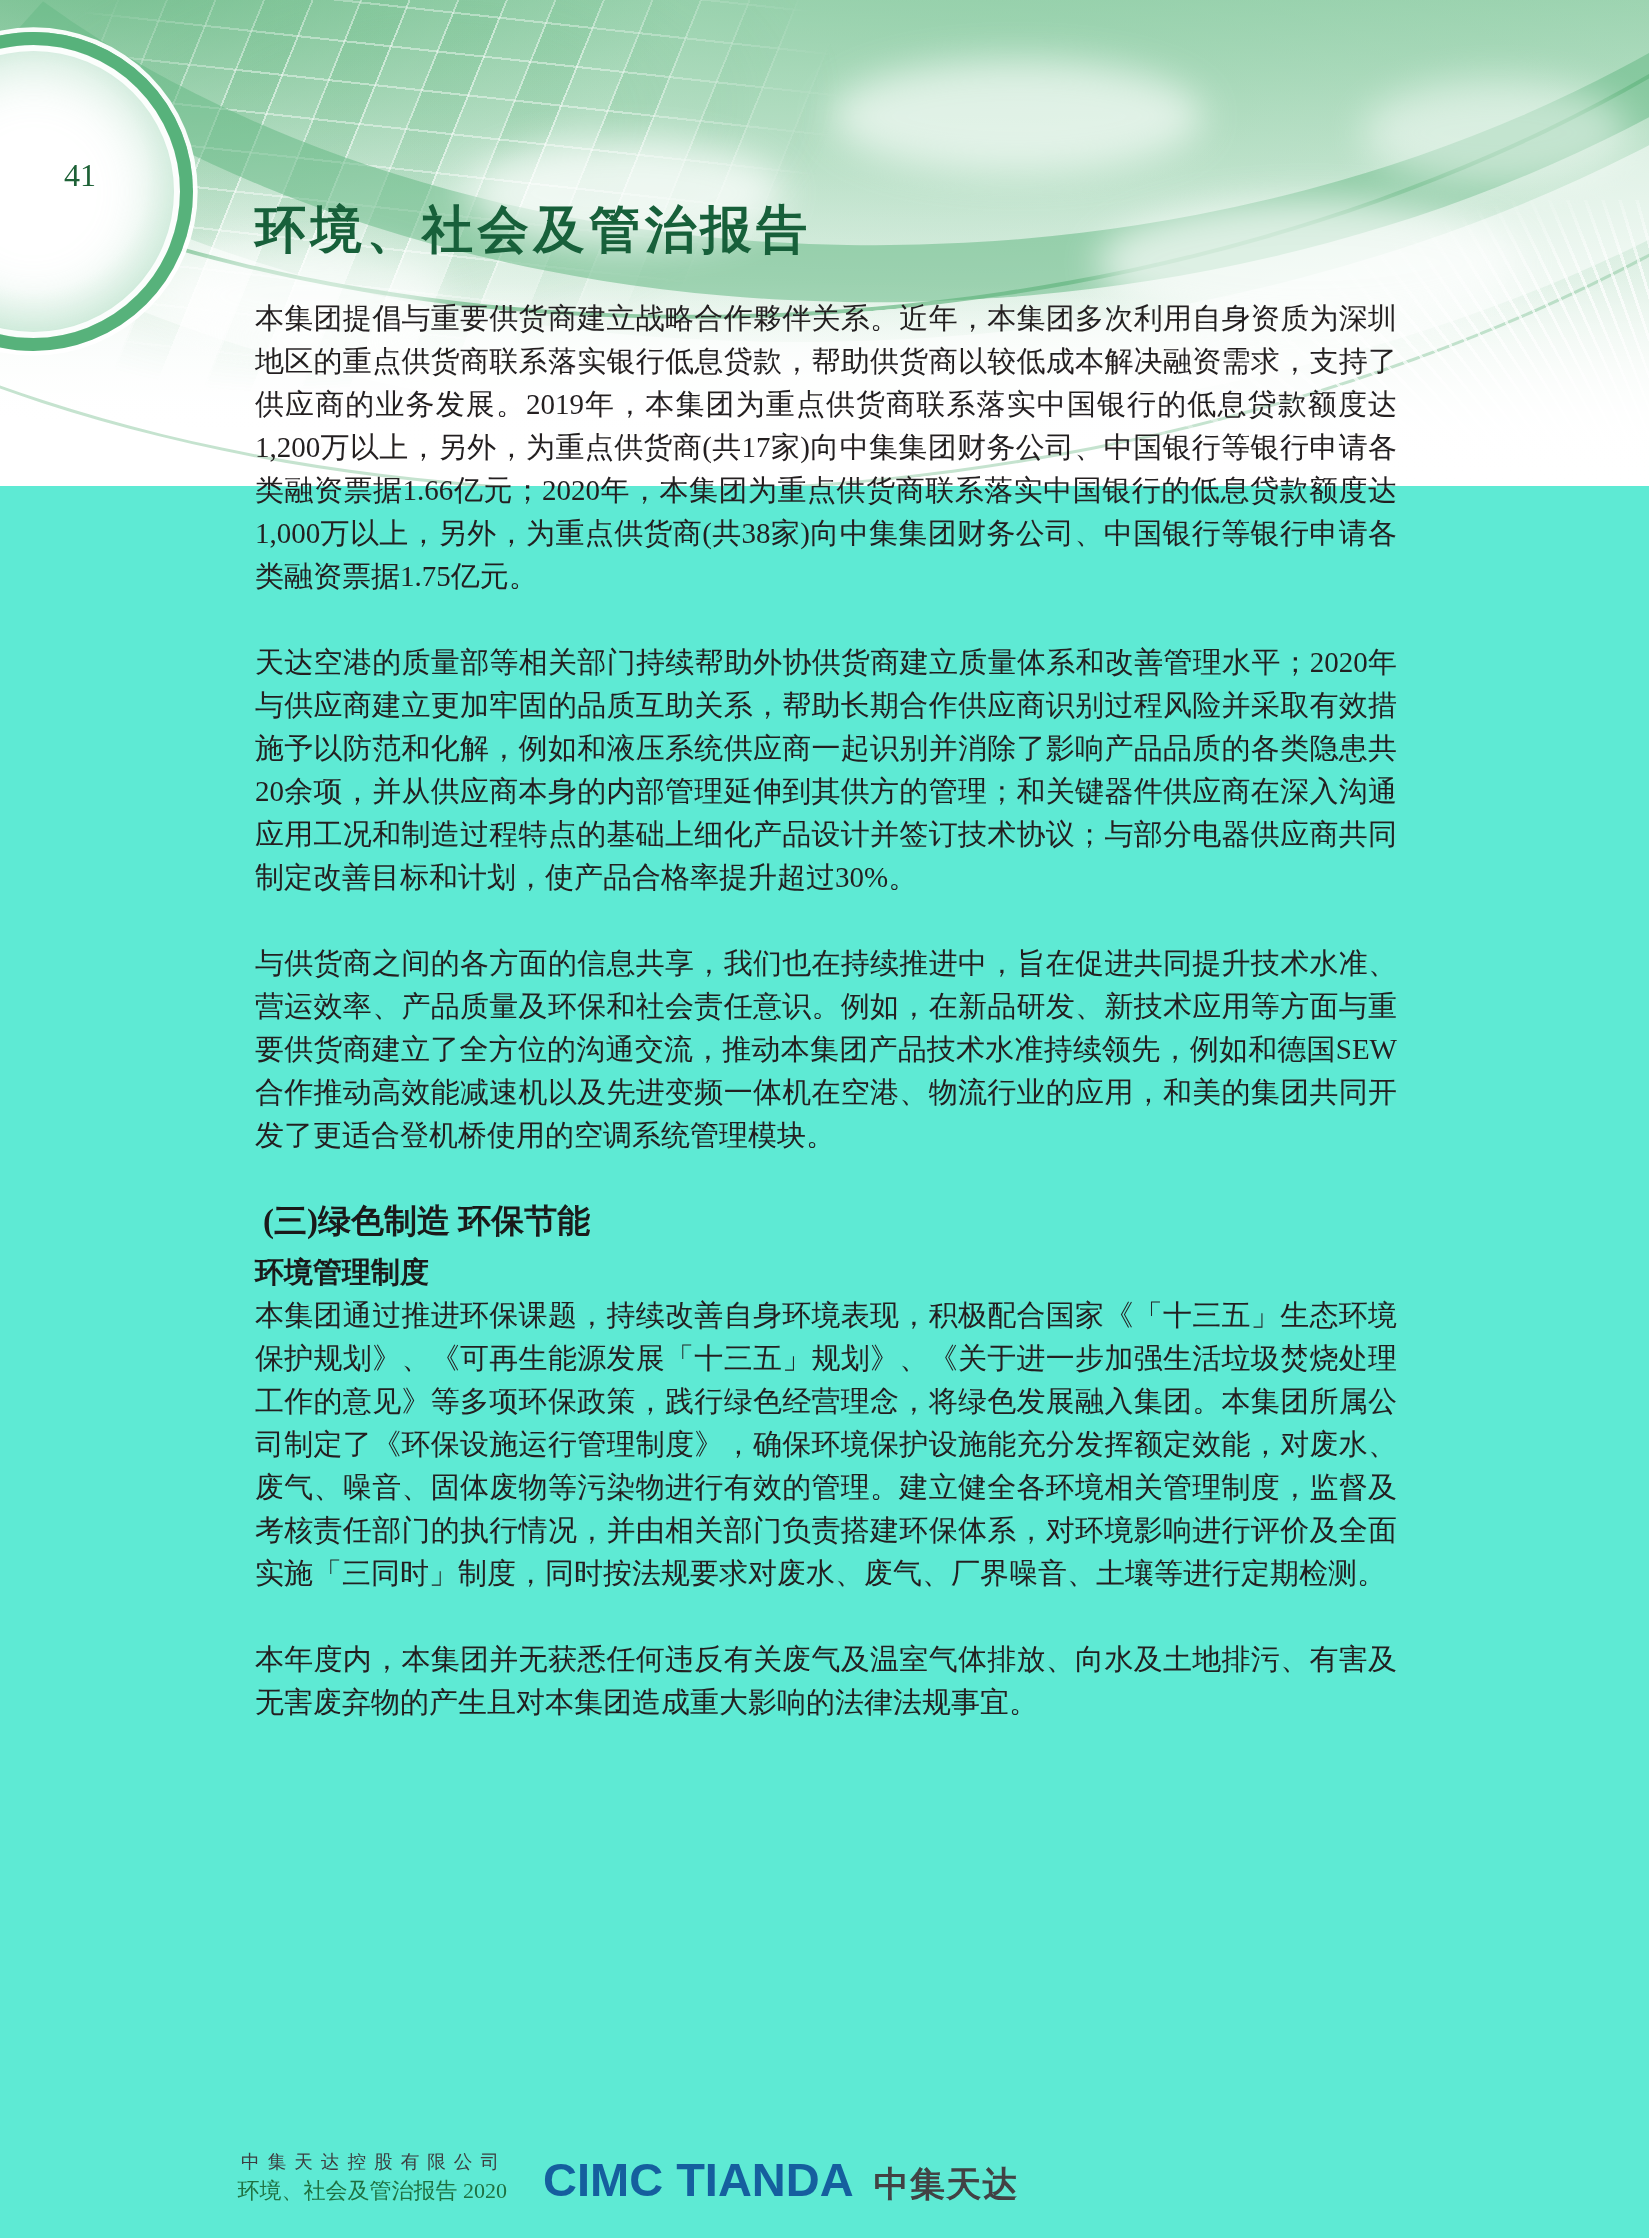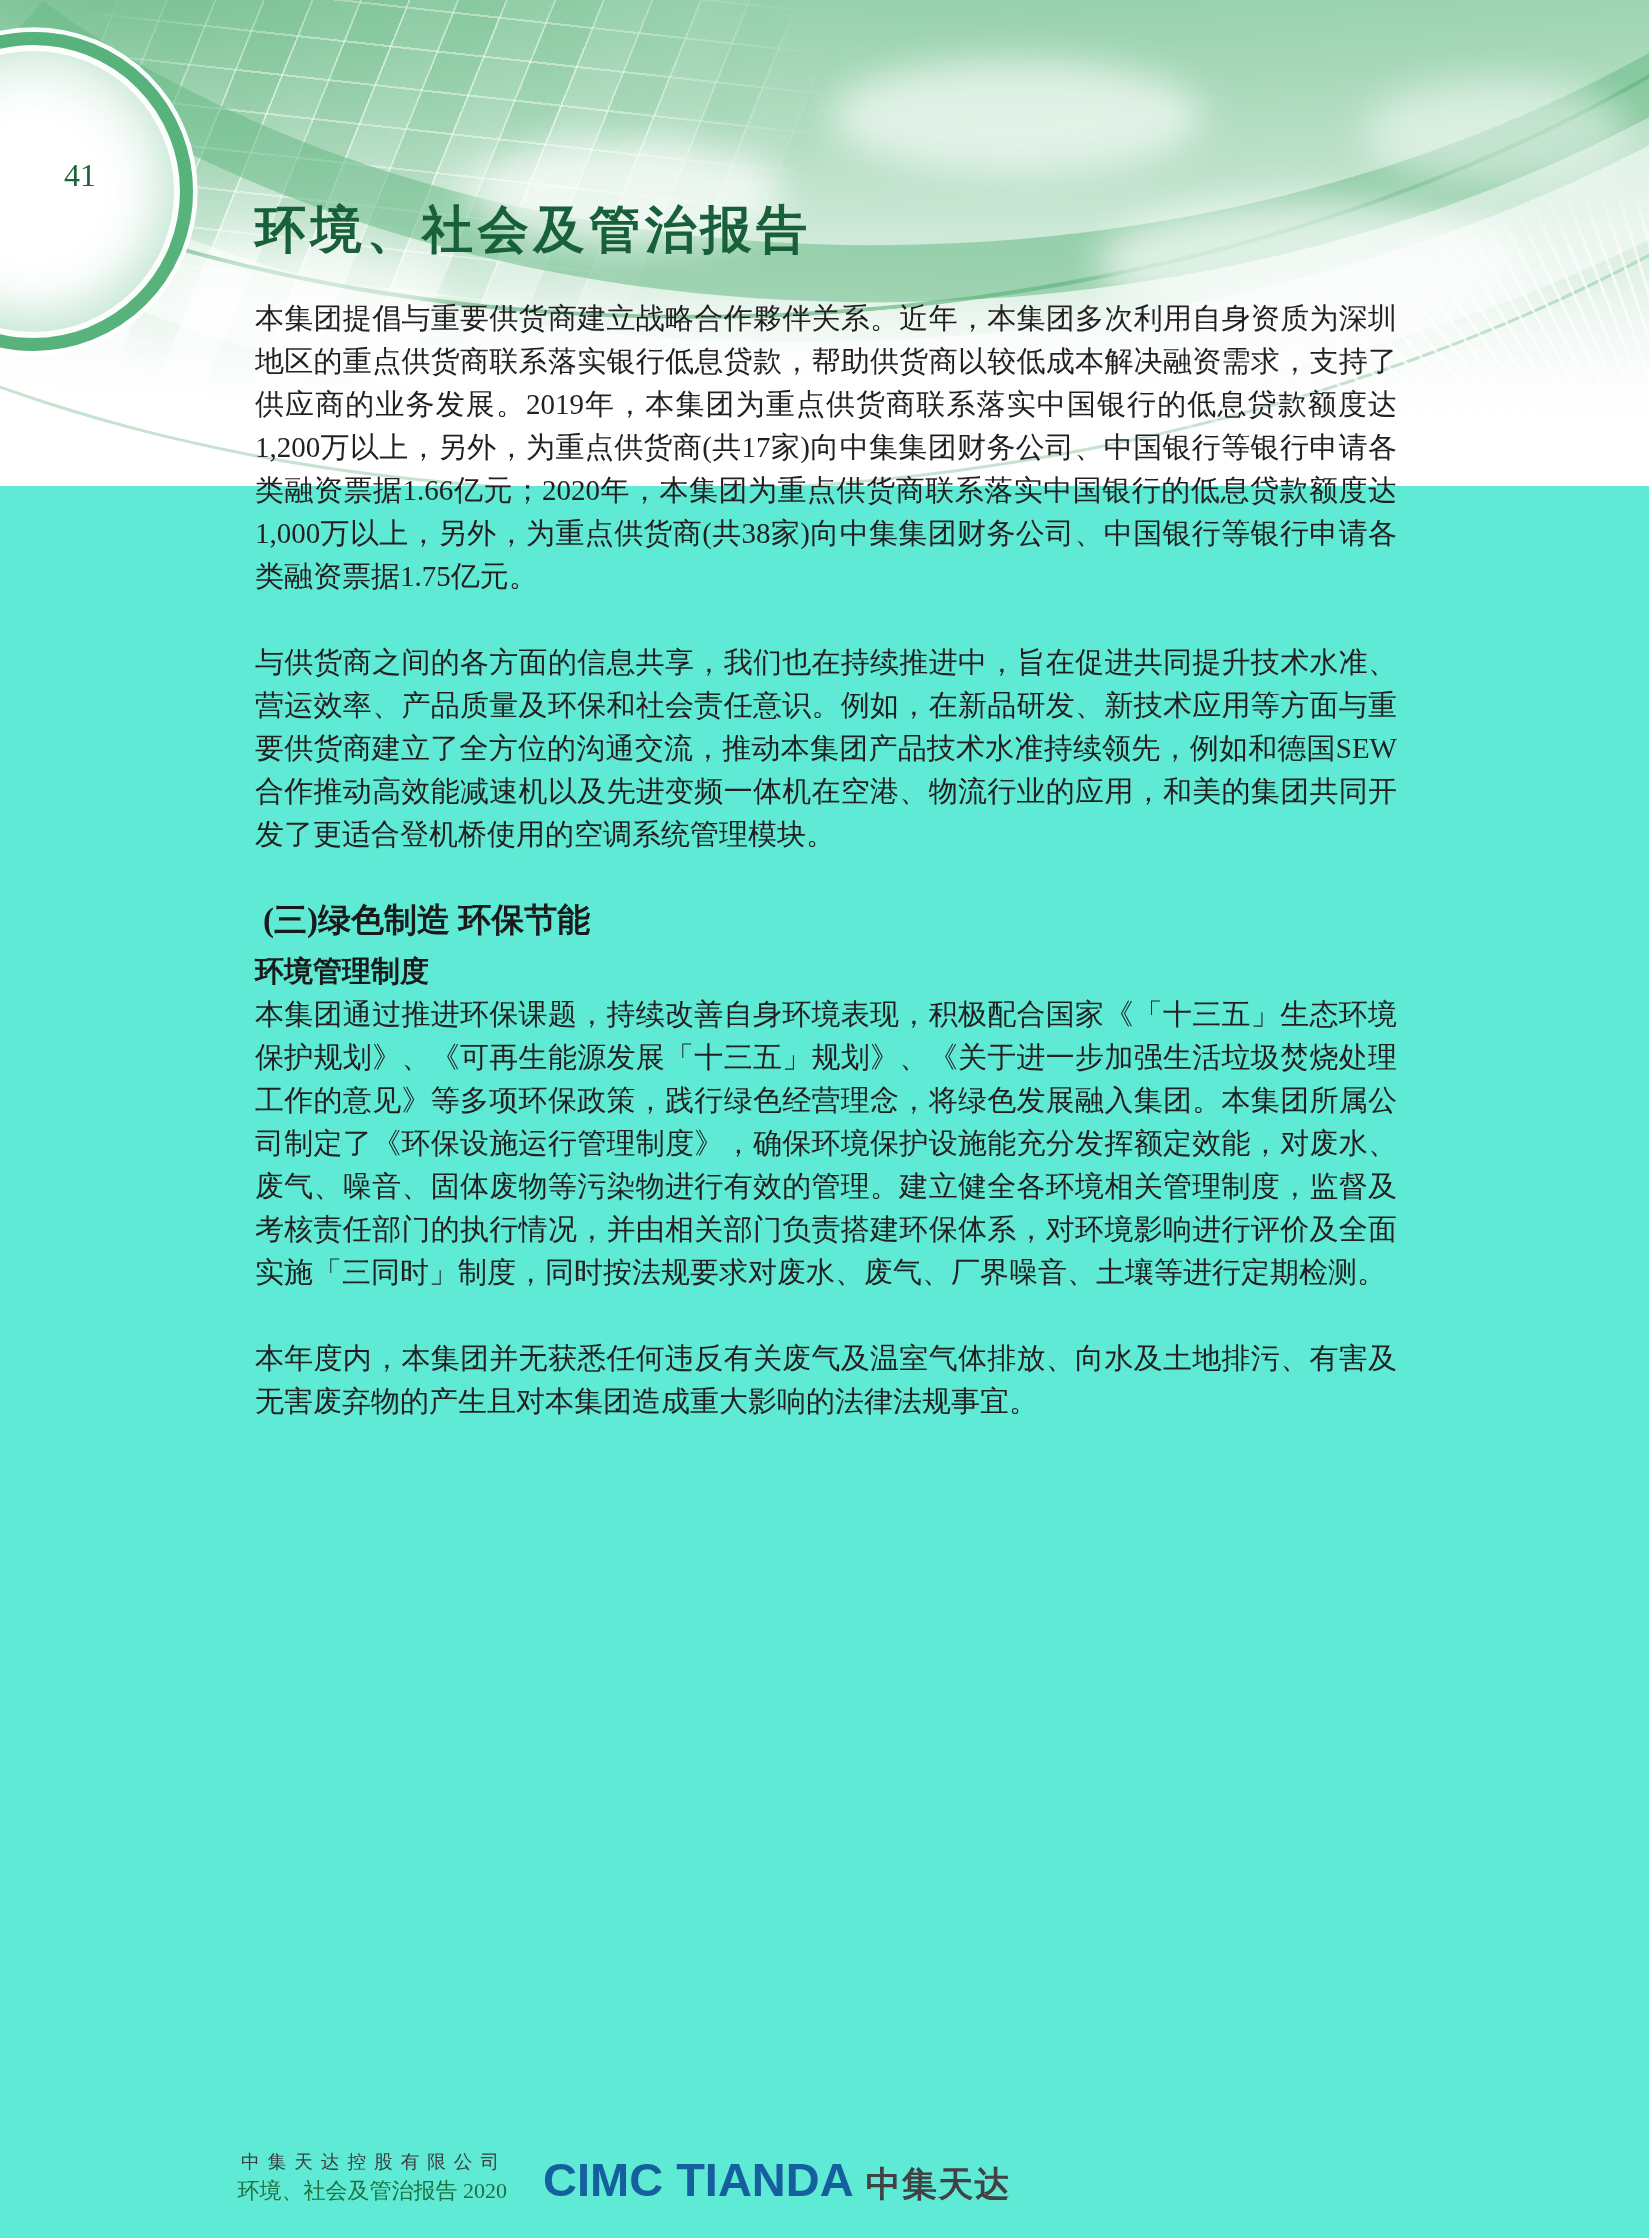--- a/index.html
+++ b/index.html
@@ -66,21 +66,21 @@
   .report-body p  { margin:0 0 43px 0; }
   .report-body p:last-child { margin-bottom:12px; }
   .report-body h2 { margin:8px; font-size:33px; line-height:43px; font-weight:700; color:#1a1a1a; }
   .report-body h3 { margin:0; font-size:29px; line-height:43px; font-weight:700; color:#1a1a1a; }
   
   .footer-company-block { position:absolute; left:225px; top:2151px; width:282px; text-align:right; z-index:2; }
   .f-company { font-family:"Liberation Sans","DejaVu Sans",sans-serif; font-size:18.6px; line-height:22.6px;
     letter-spacing:8px; padding-left:8px; color:#3d3d3f; white-space:nowrap; }
   .f-report  { margin-top:4.7px; font-family:"Liberation Serif","DejaVu Serif",serif;
     font-size:22px; line-height:25px; color:#1f7040; white-space:nowrap; }
-  .logo { position:absolute; left:543px; top:2154px; display:flex; align-items:baseline; gap:12px; z-index:2; }
+  .logo { position:absolute; left:543px; top:2154px; display:flex; align-items:baseline; gap:20px; z-index:2; }
   .logo-en { font-family:"Liberation Sans","DejaVu Sans",sans-serif; font-weight:700; font-size:47px;
     line-height:1; color:#155f9e; white-space:nowrap; }
   .logo-cn { font-family:"Liberation Sans","DejaVu Sans",sans-serif; font-weight:700; font-size:35px;
     line-height:1; letter-spacing:1.3px; color:#424244; white-space:nowrap;margin-top:12px; }
 </style>
 </head>
 <body>
 
 <div class="page">
 
@@ -97,20 +97,21 @@
     <div class="cloud c5"></div>
     <div class="hero-fan"></div>
     <div class="badge-circle"></div>
   </div>
 
   <div class="page-number">41</div>
   <h1 class="page-title">环境、社会及管治报告</h1>
 
   <main class="report-body">
     <p>本集团提倡与重要供货商建立战略合作夥伴关系。近年，本集团多次利用自身资质为深圳地区的重点供货商联系落实银行低息贷款，帮助供货商以较低成本解决融资需求，支持了供应商的业务发展。2019年，本集团为重点供货商联系落实中国银行的低息贷款额度达1,200万以上，另外，为重点供货商(共17家)向中集集团财务公司、中国银行等银行申请各类融资票据1.66亿元；2020年，本集团为重点供货商联系落实中国银行的低息贷款额度达1,000万以上，另外，为重点供货商(共38家)向中集集团财务公司、中国银行等银行申请各类融资票据1.75亿元。</p>
+    <p>天达空港的质量部等相关部门持续帮助外协供货商建立质量体系和改善管理水平；2020年与供应商建立更加牢固的品质互助关系，帮助长期合作供应商识别过程风险并采取有效措施予以防范和化解，例如和液压系统供应商一起识别并消除了影响产品品质的各类隐患共20余项，并从供应商本身的内部管理延伸到其供方的管理；和关键器件供应商在深入沟通应用工况和制造过程特点的基础上细化产品设计并签订技术协议；与部分电器供应商共同制定改善目标和计划，使产品合格率提升超过30%。</p>
     <p>与供货商之间的各方面的信息共享，我们也在持续推进中，旨在促进共同提升技术水准、营运效率、产品质量及环保和社会责任意识。例如，在新品研发、新技术应用等方面与重要供货商建立了全方位的沟通交流，推动本集团产品技术水准持续领先，例如和德国SEW合作推动高效能减速机以及先进变频一体机在空港、物流行业的应用，和美的集团共同开发了更适合登机桥使用的空调系统管理模块。</p>
     <h2>(三)绿色制造 环保节能</h2>
     <h3>环境管理制度</h3>
     <p>本集团通过推进环保课题，持续改善自身环境表现，积极配合国家《「十三五」生态环境保护规划》、《可再生能源发展「十三五」规划》、《关于进一步加强生活垃圾焚烧处理工作的意见》等多项环保政策，践行绿色经营理念，将绿色发展融入集团。本集团所属公司制定了《环保设施运行管理制度》，确保环境保护设施能充分发挥额定效能，对废水、废气、噪音、固体废物等污染物进行有效的管理。建立健全各环境相关管理制度，监督及考核责任部门的执行情况，并由相关部门负责搭建环保体系，对环境影响进行评价及全面实施「三同时」制度，同时按法规要求对废水、废气、厂界噪音、土壤等进行定期检测。</p>
     <p>本年度内，本集团并无获悉任何违反有关废气及温室气体排放、向水及土地排污、有害及无害废弃物的产生且对本集团造成重大影响的法律法规事宜。</p>
   </main>
 
   <footer>
     <div class="footer-company-block">
       <div class="f-company">中集天达控股有限公司</div>

